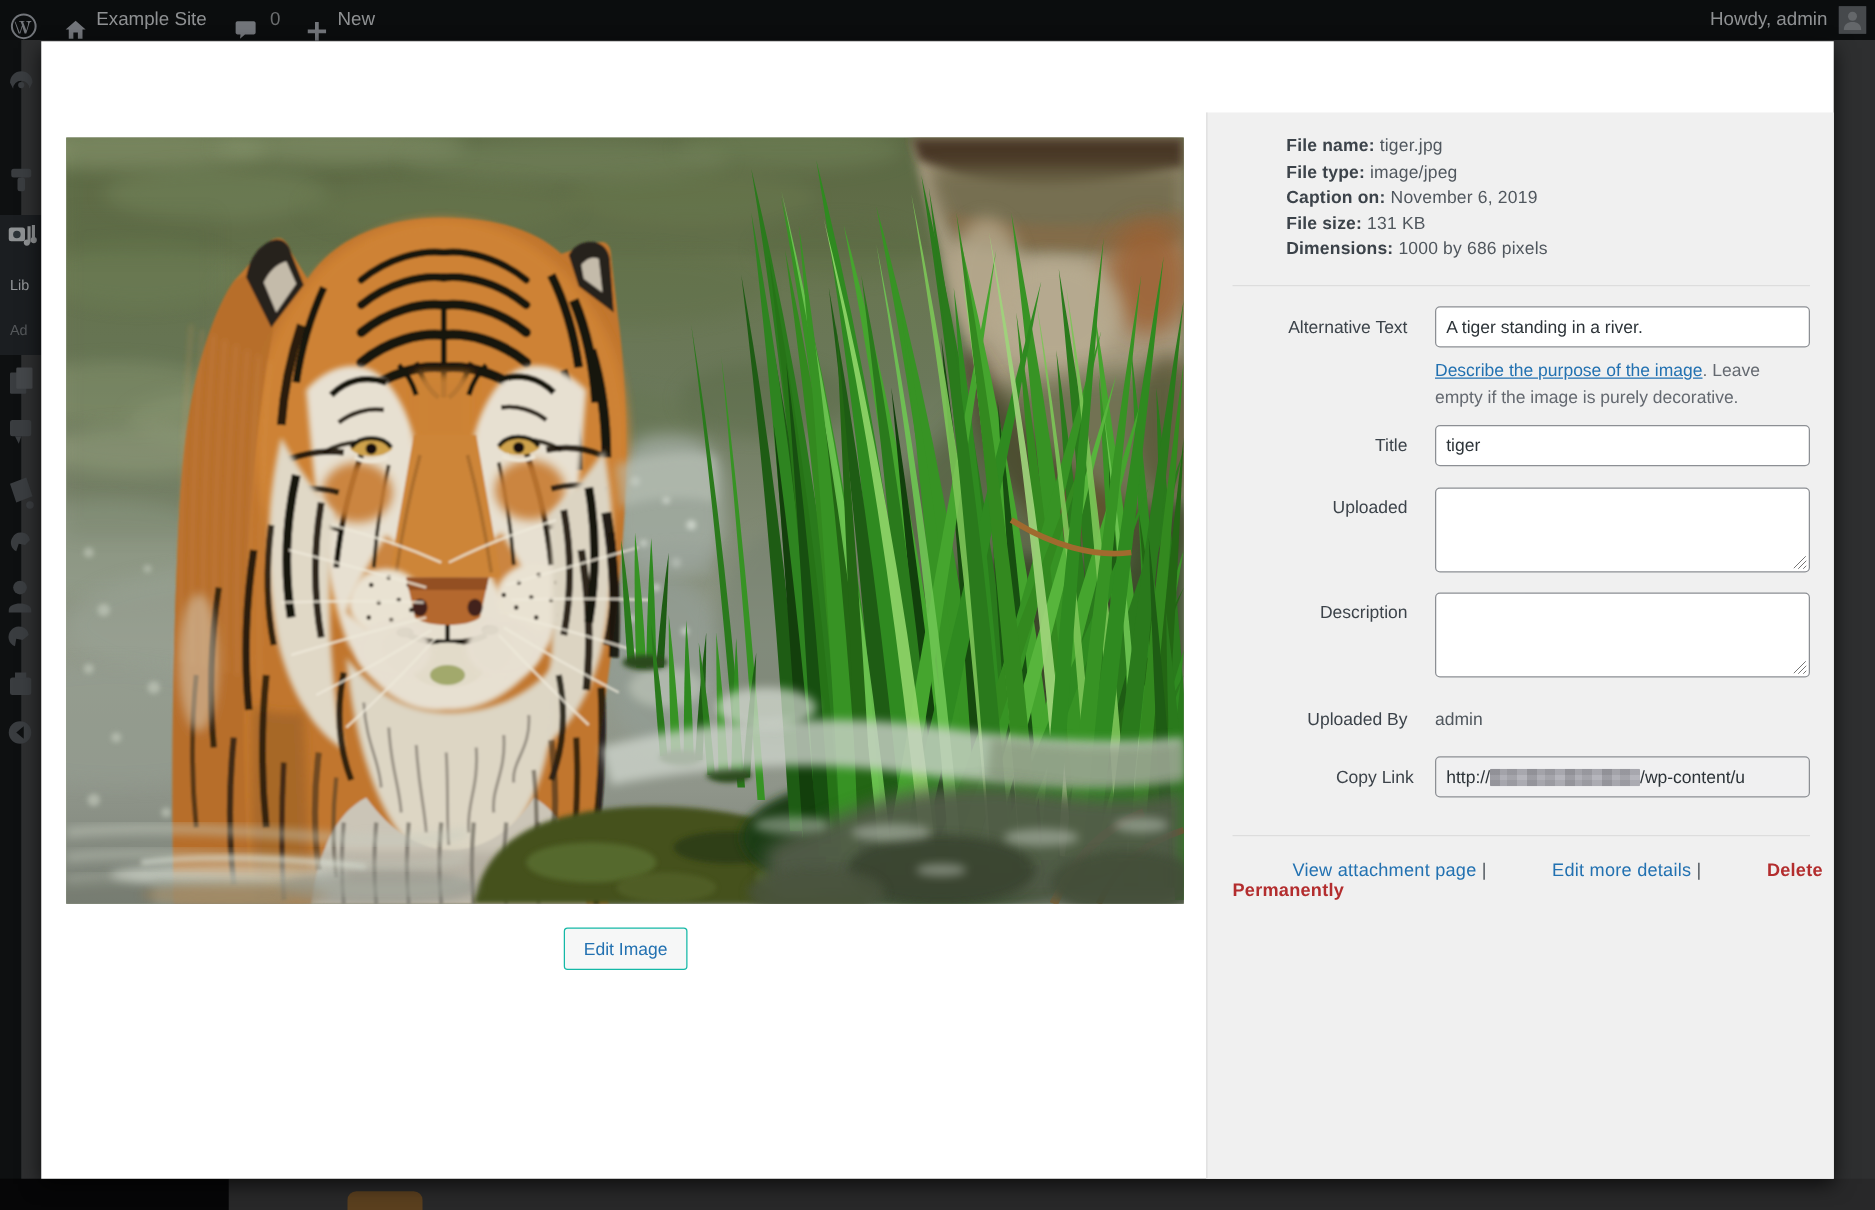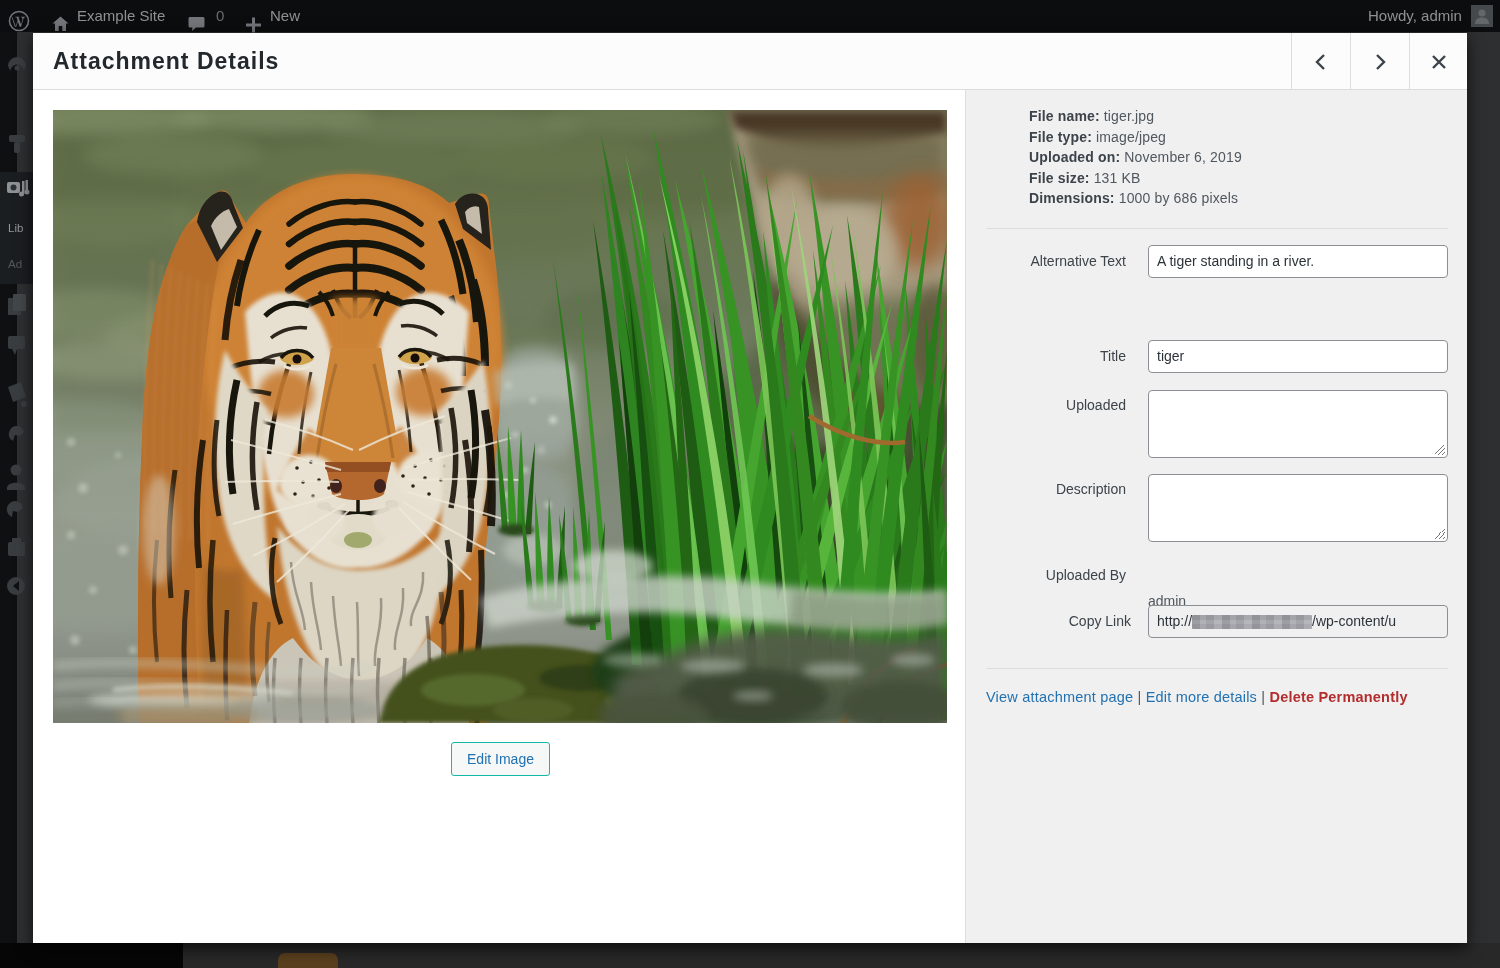--- a/index.html
+++ b/index.html
@@ -29,21 +29,21 @@
 #meta b { color:#3c434a; font-weight:bold; }
 #panel hr { position:absolute; border:none; border-top:1px solid #dddddd; width:462px; left:20px; }
 .flabel { position:absolute; width:130px; text-align:right; color:#3c434a; font-size:14px; }
 .finput { position:absolute; left:182px; width:300px; height:33px; background:#fff; border:1px solid #8c8f94; border-radius:4px; font-size:14px; color:#2c3338; padding:0 8px; line-height:31px; white-space:nowrap; overflow:hidden; }
 .farea { position:absolute; left:182px; width:300px; background:#fff; border:1px solid #8c8f94; border-radius:4px; }
 .resz { position:absolute; right:2px; bottom:2px; width:10px; height:10px; background:
  linear-gradient(135deg, transparent 0 45%, #767676 45% 50%, transparent 50% 65%, #767676 65% 70%, transparent 70% 85%, #767676 85% 90%, transparent 90%); }
 .desc { position:absolute; left:182px; width:302px; font-size:14px; color:#646970; line-height:21px; }
 a.blue { color:#2271b1; text-decoration:underline; }
 #links { position:absolute; left:20px; top:599px; font-size:14.5px; letter-spacing:0.2px; }
-#links a { color:#2271b1; text-decoration:none; }
+#links a { color:#2271b1; text-decoration:none;margin-left:48px; }
 #links a.del { color:#b32d2e;font-weight:bold; }
 #links span { color:#50575e; text-decoration:none; }
 </style>
 </head>
 <body>
 <div id="stage">
   <div id="behindright"></div>
   <div id="adminbar">
     <svg class="it" style="left:8px;top:5px;" width="22" height="22" viewBox="0 0 22 22">
         <circle cx="11" cy="11" r="9.5" fill="none" stroke="#72757a" stroke-width="1.6"></circle>
@@ -101,38 +101,20 @@
       </g>
       <text x="8" y="200" fill="#94979a" font-family="Liberation Sans" font-size="11.5">Lib</text>
       <text x="8" y="236" fill="#55585b" font-family="Liberation Sans" font-size="11.5">Ad</text>
     </svg>
   </div>
   <div id="botstrip"></div>
   <div id="botblack"></div>
   <div class="thumbblob"></div>
 
   <div id="modal">
-    <div id="mhead">
-      <h1>Attachment Details</h1>
-      <div class="hbtn" style="left:1258px;">
-          <svg width="20" height="20" viewBox="0 0 20 20">
-            <path d="M13 3 L6 10 L13 17" fill="none" stroke="#3c434a" stroke-width="2.4"></path>
-          </svg>
-        </div>
-      <div class="hbtn" style="left:1317px;">
-          <svg width="20" height="20" viewBox="0 0 20 20">
-            <path d="M7 3 L14 10 L7 17" fill="none" stroke="#3c434a" stroke-width="2.4"></path>
-          </svg>
-        </div>
-      <div class="hbtn" style="left:1376px;">
-          <svg width="20" height="20" viewBox="0 0 20 20">
-            <path d="M4 4 L16 16 M16 4 L4 16" fill="none" stroke="#3c434a" stroke-width="2.4"></path>
-          </svg>
-        </div>
-    </div>
     <div id="imgwrap"><svg id="photo" width="894" height="613" viewBox="0 0 894 613">
           <defs>
             <linearGradient id="water" x1="0" y1="0" x2="0" y2="1">
               <stop offset="0" stop-color="#5e6c46"></stop>
               <stop offset="0.15" stop-color="#68754f"></stop>
               <stop offset="0.32" stop-color="#6b785a"></stop>
               <stop offset="0.5" stop-color="#7f8872"></stop>
               <stop offset="0.66" stop-color="#949b8c"></stop>
               <stop offset="0.85" stop-color="#8f958a"></stop>
               <stop offset="1" stop-color="#7b8177"></stop>
@@ -495,38 +477,39 @@
           <ellipse cx="660" cy="556" rx="32" ry="7" fill="#cfd6cc" opacity="0.45" filter="url(#b2)"></ellipse>
           <ellipse cx="780" cy="560" rx="30" ry="7" fill="#cfd6cc" opacity="0.45" filter="url(#b2)"></ellipse>
           <ellipse cx="860" cy="550" rx="22" ry="6" fill="#cfd6cc" opacity="0.45" filter="url(#b2)"></ellipse>
           <ellipse cx="700" cy="586" rx="20" ry="5" fill="#cfd6cc" opacity="0.45" filter="url(#b2)"></ellipse>
         </svg></div>
     <div id="editbtn">Edit Image</div>
     <div id="panel">
       <div id="meta">
         <div><b>File name:</b> tiger.jpg</div>
         <div><b>File type:</b> image/jpeg</div>
-        <div><b>Uploaded on:</b> November 6, 2019</div>
+        <div><b>Caption on:</b> November 6, 2019</div>
         <div><b>File size:</b> 131 KB</div>
         <div><b>Dimensions:</b> 1000 by 686 pixels</div>
       </div>
       <hr style="top:138px;">
       <div class="flabel" style="left:30px;top:163px;">Alternative Text</div>
       <div class="finput" style="top:155px;">A tiger standing in a river.</div>
+      <div class="desc" style="top:196px;"><a class="blue">Describe the purpose of the image</a>. Leave<br>empty if the image is purely decorative.</div>
       <div class="flabel" style="left:30px;top:258px;">Title</div>
       <div class="finput" style="top:250px;">tiger</div>
       <div class="flabel" style="left:30px;top:307px;">Uploaded</div>
       <div class="farea" style="top:300px;height:68px;">
           <div class="resz"></div>
         </div>
       <div class="flabel" style="left:30px;top:391px;">Description</div>
       <div class="farea" style="top:384px;height:68px;">
           <div class="resz"></div>
         </div>
       <div class="flabel" style="left:30px;top:477px;">Uploaded By</div>
-      <div style="position:absolute;left:182px;top:503px;font-size:14px;color:#50575e;">admin</div>
+      <div style="position:absolute;left:182px;top:477px;font-size:14px;color:#50575e;">admin</div>
       <div class="flabel" style="left:35px;top:523px;">Copy Link</div>
       <div class="finput" style="top:515px;background:#f0f0f1;border-color:#8c8f94;color:#2c3338;">http://<span style="display:inline-block;vertical-align:middle;width:120px;height:14px;background:repeating-linear-gradient(90deg,#bfbfc3 0 8px,#d6d6da 8px 14px,#c7c7cb 14px 22px,#dcdce0 22px 30px),repeating-linear-gradient(0deg,#c6c6ca 0 5px,#d2d2d6 5px 9px,#c2c2c6 9px 14px);background-blend-mode:multiply;border-radius:1px;"></span>/wp-content/u</div>
       <hr style="top:578px;">
       <div id="links"><a>View attachment page</a> <span>|</span> <a>Edit more details</a> <span>|</span> <a class="del">Delete Permanently</a></div>
     </div>
   </div>
 </div>
 
 </body></html>

